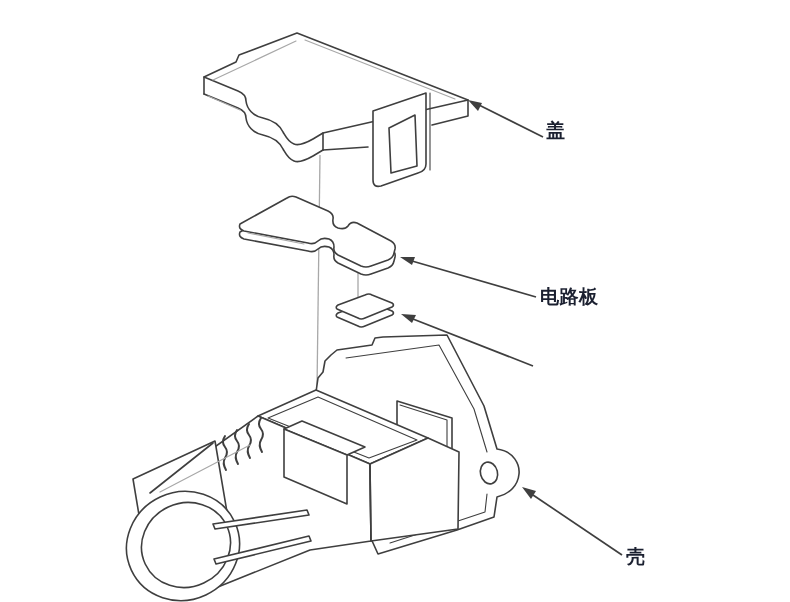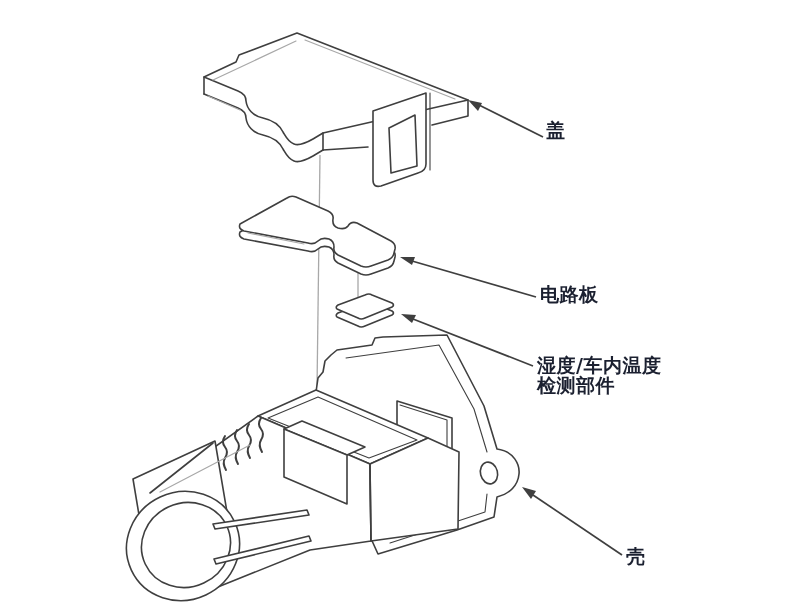--- a/index.html
+++ b/index.html
@@ -20,21 +20,21 @@
   .lt{fill:none;stroke:var(--accent);stroke-width:1.2;stroke-linecap:round;}
   .guide{fill:none;stroke:var(--accent);stroke-width:1.3;}
   .leader{fill:none;stroke:var(--outline);stroke-width:1.7;}
   .head{fill:var(--outline);stroke:none;}
   .pin{fill:none;stroke:var(--outline);stroke-width:2;stroke-linecap:round;}
   .lbl{
     position:absolute;color:var(--label_text);font-weight:700;font-size:19px;
     line-height:20px;white-space:nowrap;letter-spacing:0.5px;
   }
   .lbl-cover{left:546px;top:120px;}
-  .lbl-board{left:540px;top:286px;font-family:Liberation Mono, monospace;}
+  .lbl-board{left:540px;top:286px;}
   .lbl-sensor{left:537px;top:355px;}
   .lbl-case{left:626px;top:546px;}
 </style>
 </head>
 <body>
 
 <div class="stage">
   <svg width="790" height="602" viewBox="0 0 790 602">
 
     <g>
@@ -149,19 +149,15 @@
     <g>
       <path class="leader" d="M622,555 L533,495"></path>
       <polygon class="head" points="522,487 536,491 531,499"></polygon>
     </g>
   </svg>
 
   <div class="lbl lbl-cover">盖</div>
 
   <div class="lbl lbl-board">电路板</div>
 
-  <div class="lbl lbl-sensor">
-    <span>湿度/车内温度</span><br>
-    <span>检测部件</span>
-  </div>
 
   <div class="lbl lbl-case">壳</div>
 </div>
 
 </body></html>

